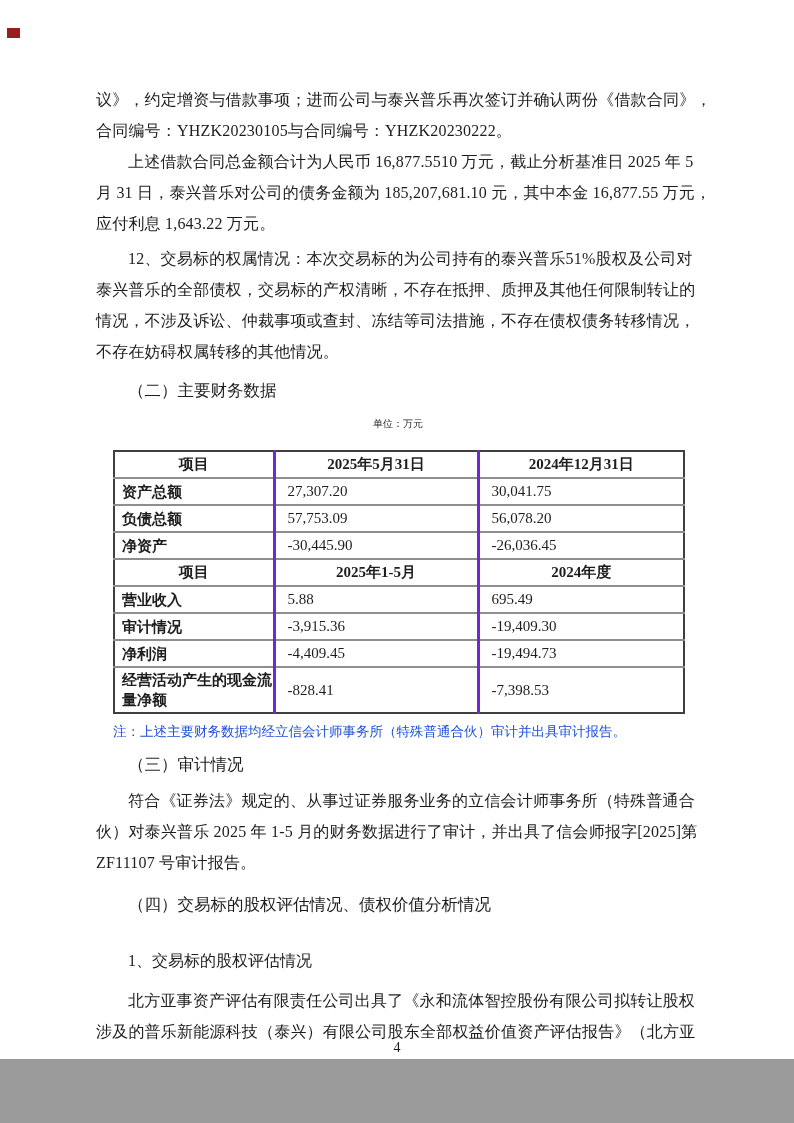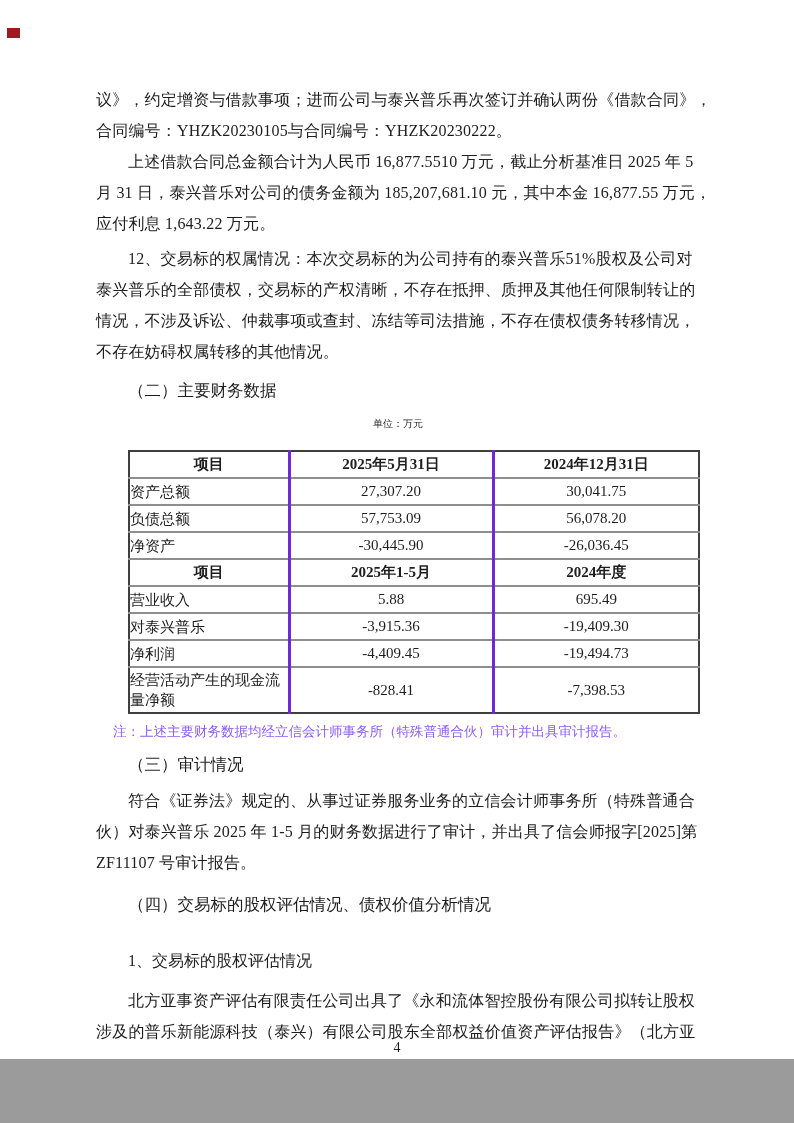--- a/index.html
+++ b/index.html
@@ -26,39 +26,39 @@
   .m4{margin-top:4px;}
   .heading{
     font-size:16.5px;line-height:31px;font-weight:normal;
     text-indent:32px;white-space:nowrap;
   }
   .h2{margin-top:8px;}
   .unit-line{
     font-size:10px;line-height:31px;text-align:center;margin-top:2px;
   }
   .fin-table{
-    margin-top:11px;margin-left:32px;
+    margin-top:11px;margin-left:17px;
     width:570px;border-collapse:collapse;table-layout:fixed;
     border:2px solid #3f3f3f;
     font-size:15px;
   }
   .fin-table td{
     border-left:3px solid #6d28d9;
     border-top:2px solid #8e8e8e;
     padding:0;height:25px;vertical-align:middle;
   }
   .fin-table tr:first-child td{border-top:none;}
   .fin-table td:first-child{border-left:none;}
   .fin-table tr.tall td{height:44px;}
   .fin-table .hdr{font-weight:bold;text-align:center;}
-  .fin-table .lbl{text-align:left;line-height:20px;}
-  .fin-table .num{text-align:center;}
+  .fin-table .lbl{text-align:left;padding-left:7px;line-height:20px;font-weight:bold;}
+  .fin-table .num{padding-left:12px;}
   .note-line{
     font-size:13.5px;line-height:20px;margin-top:8px;margin-left:17px;
-    white-space:nowrap;color:#8b5cf6;
+    white-space:nowrap;color:#1d4ed8;
   }
   .h3{margin-top:7px;}
   .audit{margin-top:5px;}
   .h4{margin-top:11px;}
   .sub4{margin-top:25px;font-size:16px;line-height:31px;text-indent:32px;white-space:nowrap;}
   .p4{margin-top:9px;}
   .page-number{
     position:absolute;left:0;right:0;top:1040px;
     text-align:center;font-size:14px;color:#1d1d1d;
   }
@@ -125,21 +125,21 @@
         <td>项目</td>
         <td>2025年1-5月</td>
         <td>2024年度</td>
       </tr>
       <tr>
         <td class="lbl">营业收入</td>
         <td class="num">5.88</td>
         <td class="num">695.49</td>
       </tr>
       <tr>
-        <td class="lbl">对泰兴普乐</td>
+        <td class="lbl">审计情况</td>
         <td class="num">-3,915.36</td>
         <td class="num">-19,409.30</td>
       </tr>
       <tr>
         <td class="lbl">净利润</td>
         <td class="num">-4,409.45</td>
         <td class="num">-19,494.73</td>
       </tr>
       <tr class="tall">
         <td class="lbl">经营活动产生的现金流量净额</td>

